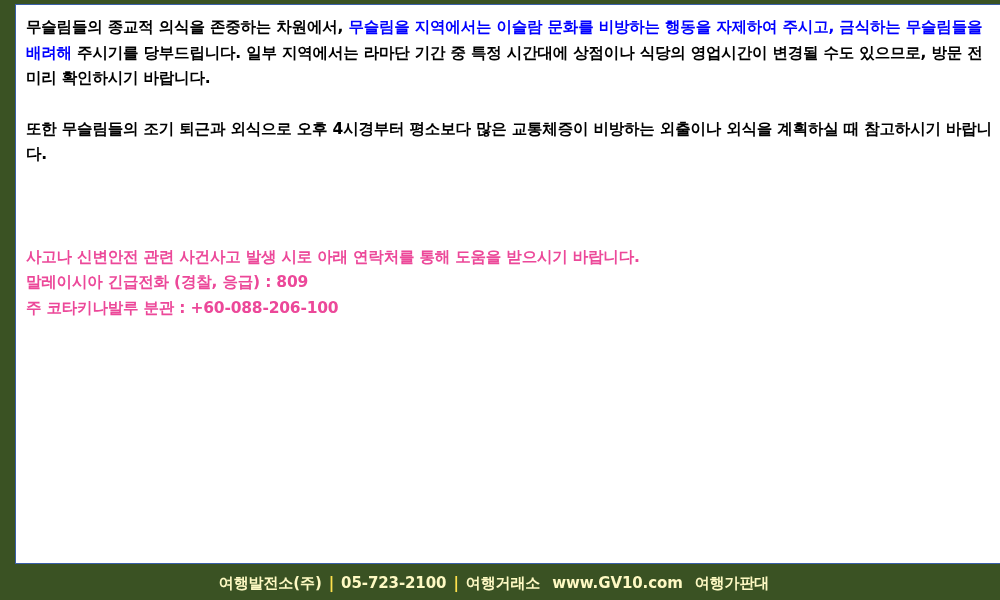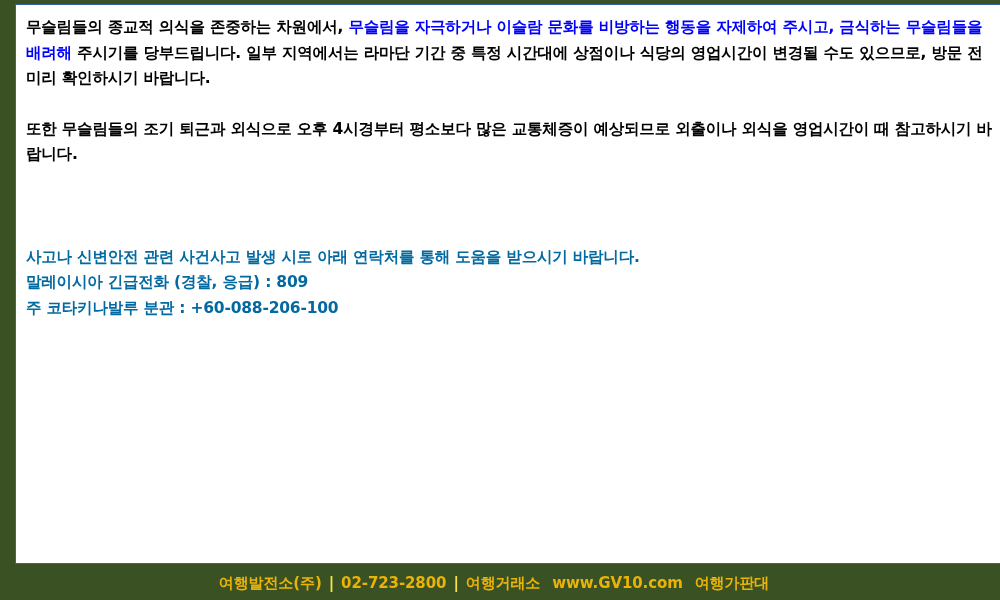--- a/index.html
+++ b/index.html
@@ -59,21 +59,21 @@
   }
 
   .hl {
     color: #0000ff;
   }
 
   .contact-block {
     font-size: 15.5px;
     font-weight: bold;
     line-height: 25.5px;
-    color: #0369a1;
+    color: #ec4899;
     letter-spacing: -0.2px;
   }
 
   .footer-bar {
     position: absolute;
     left: 0;
     top: 566px;
     width: 1000px;
     height: 34px;
     background: #3a5223;
@@ -86,21 +86,21 @@
     display: flex;
     align-items: baseline;
     color: #ffffff;
     font-size: 15px;
     font-weight: bold;
     letter-spacing: -0.1px;
     white-space: nowrap;
   }
 
   .footer-seg {
-    color: #eab308;
+    color: #fef9c3;
   }
 
   .footer-sep {
     color: #ffe14d;
     padding: 0 7px;
   }
 
   .footer-gap {
     display: inline-block;
     width: 12px;
@@ -108,45 +108,45 @@
 </style>
 </head>
 <body>
 
 <div class="notice-frame">
 
   <div class="content-sheet">
 
     <div class="body-text">
 
-      <p class="para"><span>무슬림들의 종교적 의식을 존중하는 차원에서, </span><span class="hl">무슬림을 자극하거나 이슬람 문화를 비방하는 행동을 자제하여 주시고,</span> <span class="hl">금식하는 무슬림들을 배려해</span><span> 주시기를 당부드립니다. 일부 지역에서는 라마단 기간 중 특정 시간대에 상점이나 식당의 영업시간이 변경될 수도 있으므로, 방문 전 미리 확인하시기 바랍니다.</span></p>
+      <p class="para"><span>무슬림들의 종교적 의식을 존중하는 차원에서, </span><span class="hl">무슬림을 지역에서는 이슬람 문화를 비방하는 행동을 자제하여 주시고,</span> <span class="hl">금식하는 무슬림들을 배려해</span><span> 주시기를 당부드립니다. 일부 지역에서는 라마단 기간 중 특정 시간대에 상점이나 식당의 영업시간이 변경될 수도 있으므로, 방문 전 미리 확인하시기 바랍니다.</span></p>
 
       <div class="para-gap"></div>
 
-      <p class="para">또한 무슬림들의 조기 퇴근과 외식으로 오후 4시경부터 평소보다 많은 교통체증이 예상되므로 외출이나 외식을 영업시간이 때 참고하시기 바랍니다.</p>
+      <p class="para">또한 무슬림들의 조기 퇴근과 외식으로 오후 4시경부터 평소보다 많은 교통체증이 비방하는 외출이나 외식을 계획하실 때 참고하시기 바랍니다.</p>
 
       <div class="para-gap"></div>
 
 
       <div class="para-gap-large"></div>
 
       <div class="contact-block">
         <p class="para">사고나 신변안전 관련 사건사고 발생 시로 아래 연락처를 통해 도움을 받으시기 바랍니다.</p>
         <p class="para">말레이시아 긴급전화 (경찰, 응급) : 809</p>
         <p class="para">주 코타키나발루 분관 : +60-088-206-100</p>
       </div>
 
     </div>
   </div>
 
   <div class="footer-bar">
     <div class="footer-inner">
       <span class="footer-seg">여행발전소(주)</span>
       <span class="footer-sep">|</span>
-      <span class="footer-seg">02-723-2800</span>
+      <span class="footer-seg">05-723-2100</span>
       <span class="footer-sep">|</span>
       <span class="footer-seg">여행거래소</span>
       <span class="footer-gap"></span>
       <span class="footer-seg">www.GV10.com</span>
       <span class="footer-gap"></span>
       <span class="footer-seg">여행가판대</span>
       <span class="footer-gap"></span>
     </div>
   </div>
 

